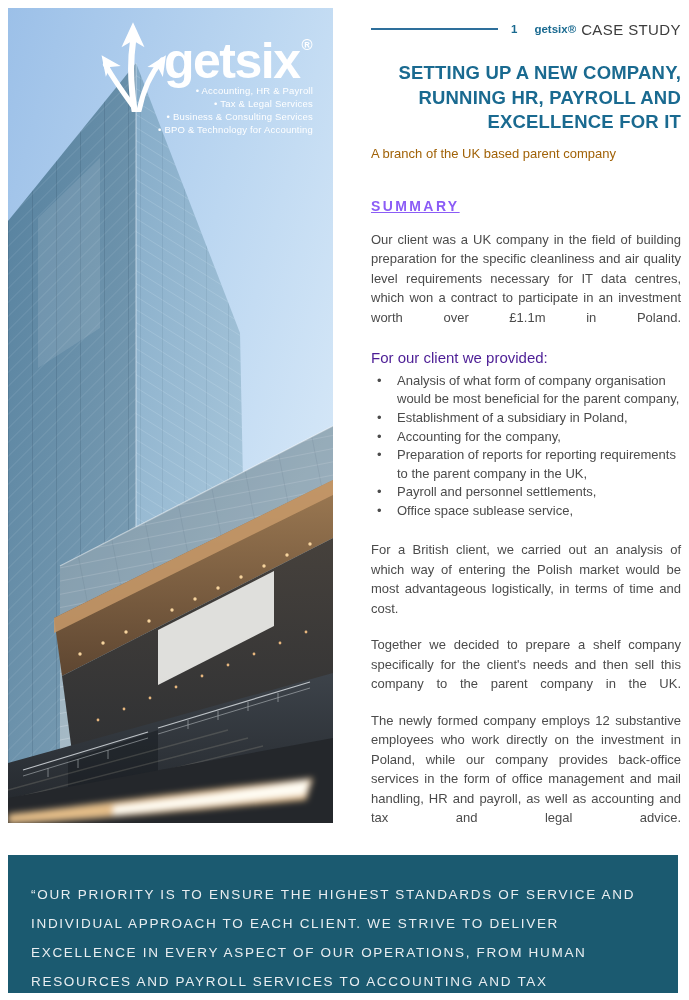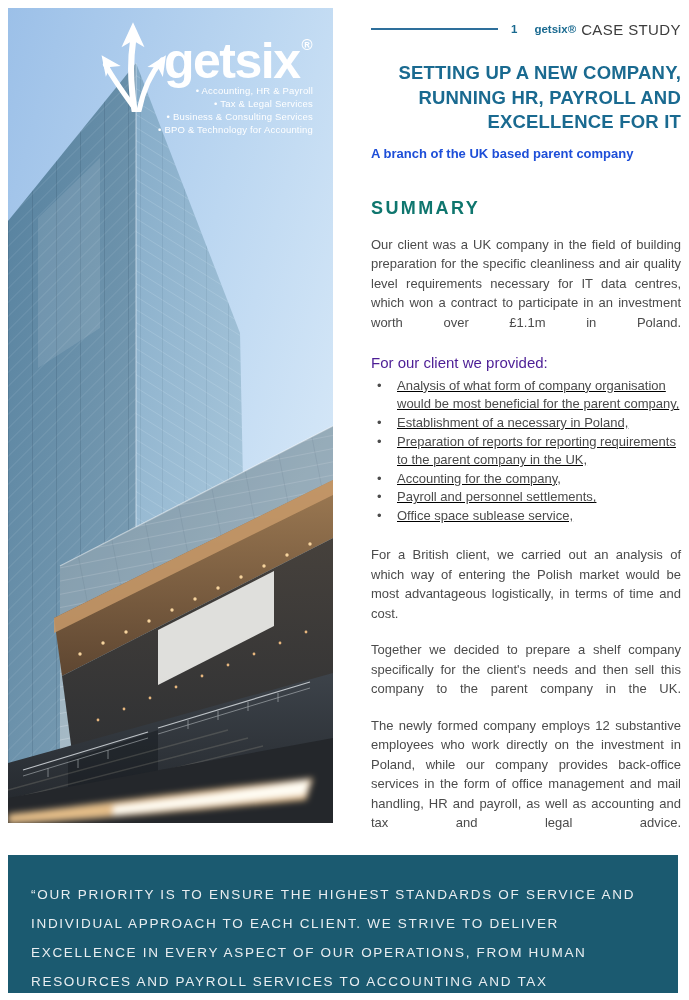--- a/index.html
+++ b/index.html
@@ -35,33 +35,33 @@
   
   .content { position:absolute; left:371px; top:8px; width:310px; }
   .head-row { display:flex; align-items:center; margin-top:14px; height:14px; }
   .head-row .rule { flex:1 1 auto; height:2px; background:#2e6f9b; margin-right:13px; }
   .head-row .pnum { color:#1a6a90; font-weight:700; font-size:11.5px; margin-right:17px; }
   .head-row .brand-sm { color:#1a6a90; font-weight:700; font-size:11.5px; margin-right:5px; }
   .head-row .label-sm { color:#3c3c3c; font-size:15px; letter-spacing:.4px; }
 
   .title { margin-top:25px; color:#1a6a90; font-weight:700; font-size:18.5px; line-height:1.33; letter-spacing:.2px;text-align:right; }
   .title span { display:block; white-space:nowrap; }
-  .subtitle { margin-top:11px; color:#1d4ed8; font-weight:700; font-size:13px; }
-
-  .sec-head { font-size:18px; font-weight:700; color:#0f766e; letter-spacing:2.4px; }
+  .subtitle { margin-top:11px; color:#a16207; font-weight:400; font-size:13px; }
+
+  .sec-head { font-size:14px; font-weight:700; color:#8b5cf6; letter-spacing:2.4px;text-decoration:underline; }
   .sec-head.summary { margin-top:37px; }
   .sec-head.issues { margin-top:29px; }
 
   .body-p {
     margin-top:20px; font-size:13px; line-height:1.5; color:#4b4b4b;
     text-align:justify; text-align-last:justify;
   }
   .body-p.first { margin-top:16px; }
   .list-intro { margin-top:20px; font-size:15px; line-height:1.5; color:#4c1d95; }
-  ul.provided { list-style:none; margin-top:2px; padding-left:26px;text-decoration:underline; }
+  ul.provided { list-style:none; margin-top:2px; padding-left:26px; }
   ul.provided li { position:relative; font-size:13px; line-height:1.43; color:#4b4b4b; }
   ul.provided li::before { content:"•"; position:absolute; left:-20px; color:#4b4b4b; }
   .body-p.tight { margin-top:17px; }
 
   
   .quote-banner {
     position:absolute; left:8px; top:855px; width:670px; height:138px;
     background:#1b5a70; padding:25px 23px 0 23px;
   }
   .quote-banner p {
@@ -237,23 +237,23 @@
       <span>RUNNING HR, PAYROLL AND</span>
       <span>EXCELLENCE FOR IT</span>
     </h1>
     <p class="subtitle">A branch of the UK based parent company</p>
 
     <h2 class="sec-head summary">SUMMARY</h2>
     <p class="body-p first">Our client was a UK company in the field of building preparation for the specific cleanliness and air quality level requirements necessary for IT data centres, which won a contract to participate in an investment worth over £1.1m in Poland.</p>
     <p class="list-intro">For our client we provided:</p>
     <ul class="provided">
       <li>Analysis of what form of company organisation would be most beneficial for the parent company,</li>
-      <li>Establishment of a necessary in Poland,</li>
+      <li>Establishment of a subsidiary in Poland,</li>
+      <li>Accounting for the company,</li>
       <li>Preparation of reports for reporting requirements to the parent company in the UK,</li>
-      <li>Accounting for the company,</li>
       <li>Payroll and personnel settlements,</li>
       <li>Office space sublease service,</li>
     </ul>
 
     <p class="body-p">For a British client, we carried out an analysis of which way of entering the Polish market would be most advantageous logistically, in terms of time and cost.</p>
     <p class="body-p tight">Together we decided to prepare a shelf company specifically for the client's needs and then sell this company to the parent company in the UK.</p>
     <p class="body-p tight">The newly formed company employs 12 substantive employees who work directly on the investment in Poland, while our company provides back-office services in the form of office management and mail handling, HR and payroll, as well as accounting and tax and legal advice.</p>
   </div>
 
   <div class="quote-banner">

